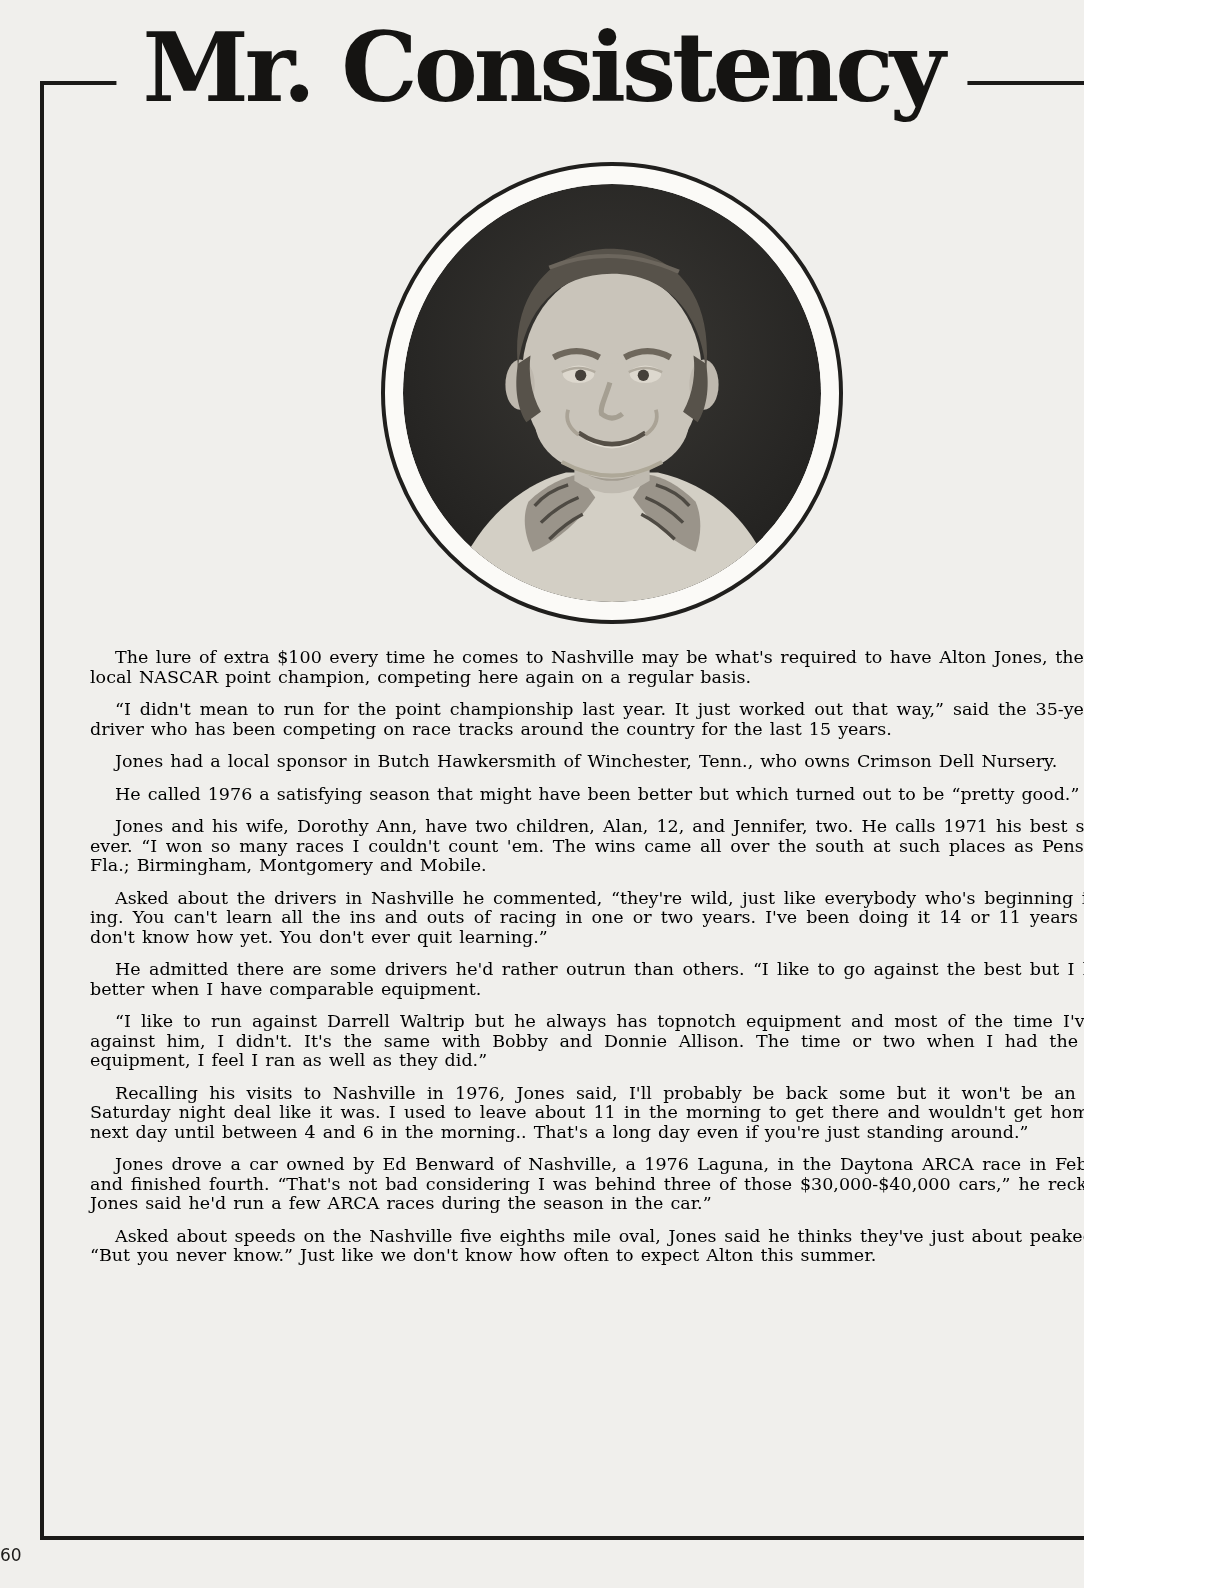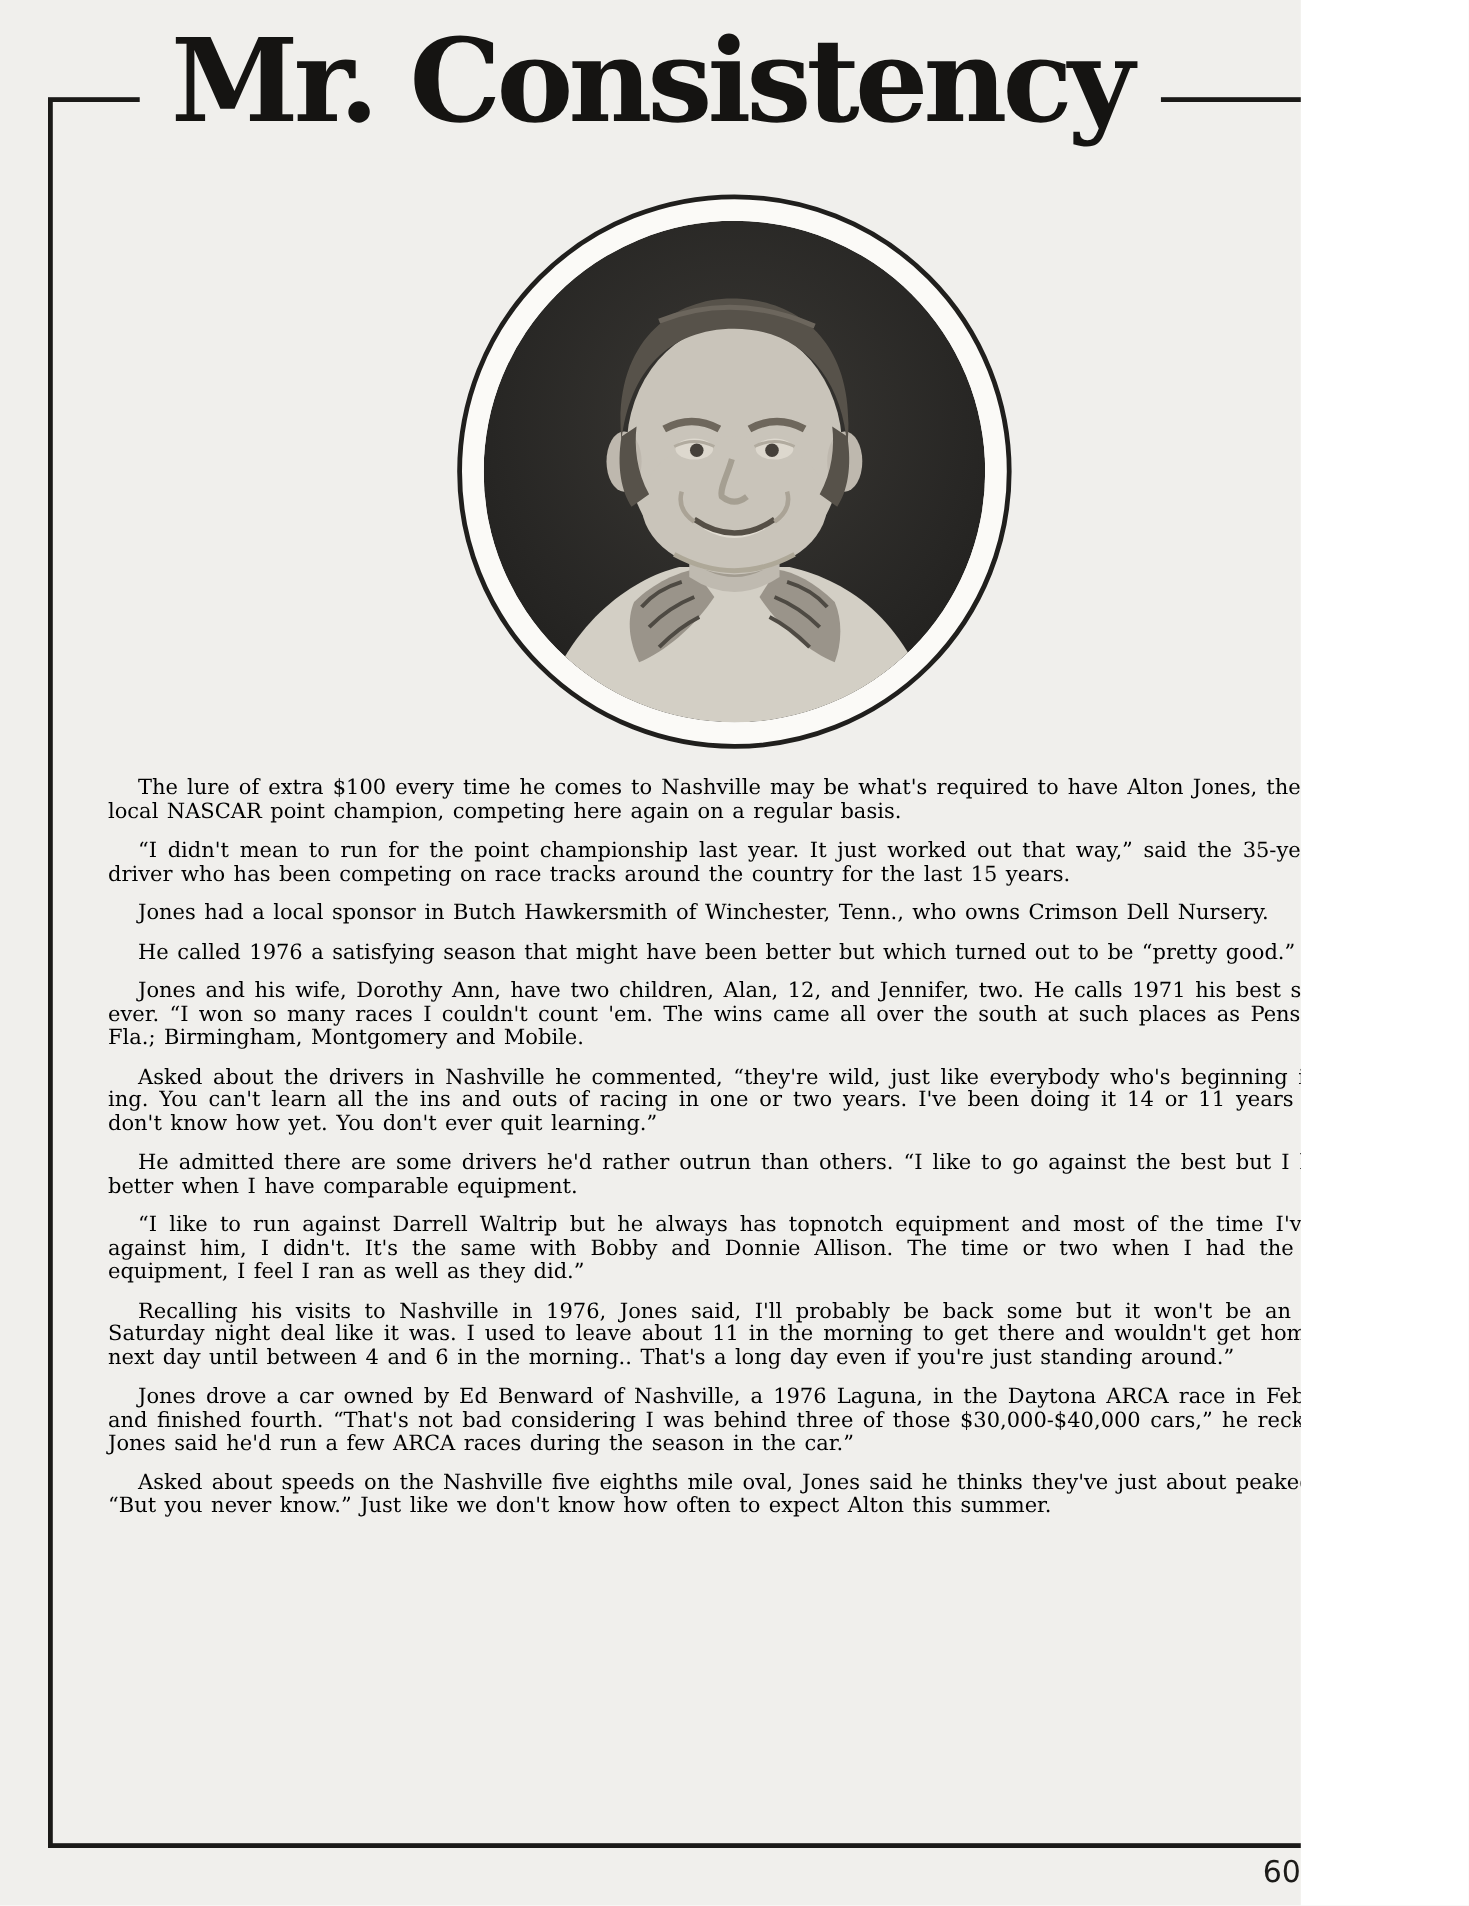--- a/index.html
+++ b/index.html
@@ -60,23 +60,23 @@
     color:#000000;
   }
   .article p{
     margin:0 0 13px 0;
     text-indent:25px;
   }
   .page-number{
     position:absolute;
     top:1545px;left:0;
     width:100%;
-    text-align:right;
+    text-align:left;
     font-family:"DejaVu Sans", sans-serif;
-    font-size:25px;
+    font-size:17px;
     color:#1c1b19;
   }
 </style>
 </head>
 <body>
 
 <div class="page">
 
   <div class="frame"></div>
 

